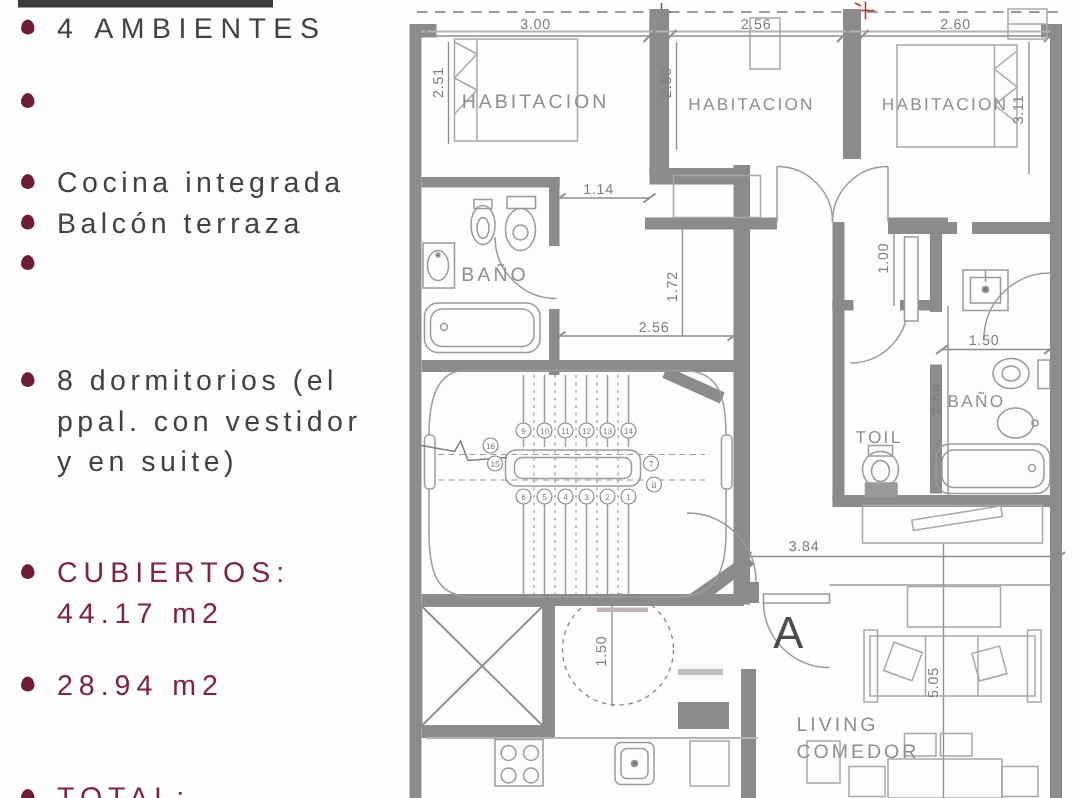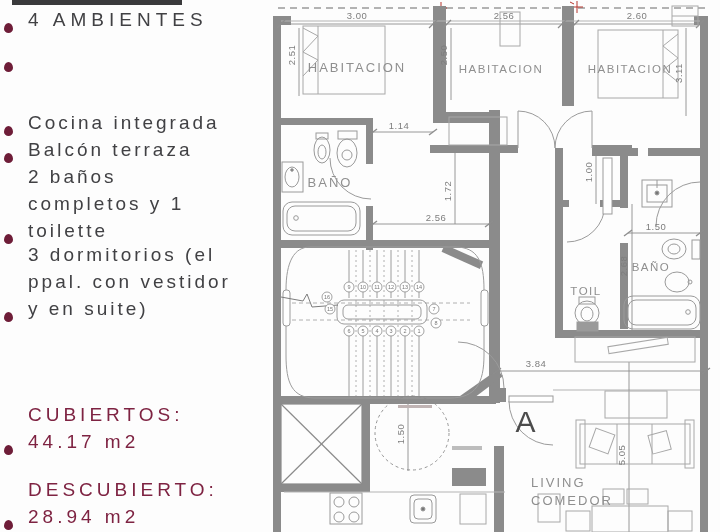--- a/index.html
+++ b/index.html
@@ -3,28 +3,28 @@
 <meta charset="utf-8">
 <style>
   html,body{margin:0;padding:0;}
   body{
     width:720px;height:532px;overflow:hidden;position:relative;
     background:#fdfdfd;font-family:"Liberation Sans",sans-serif;
   }
   
   .sidebar{position:absolute;left:0;top:0;width:270px;height:532px;background:#fdfdfd;}
   .top-stripe{position:absolute;left:12px;top:0;width:170px;height:5px;background:#3a3a3c;}
-  .feat,.area{position:absolute;left:4px;width:252px;display:flex;align-items:flex-end;}
+  .feat,.area{position:absolute;left:14px;width:252px;display:flex;align-items:flex-start;}
   .bullet{width:9px;height:10px;border-radius:50% 50% 50% 50%/60% 60% 40% 40%;
           background:#6e1d38;margin-top:7px;flex:0 0 9px;}
   .txt{margin-left:15px;white-space:pre;color:#414144;font-size:19px;line-height:27px;
        letter-spacing:3px;font-weight:400;}
   .caps .txt{letter-spacing:5px;}
   .a-label,.a-value{color:#7e2342;font-size:19px;line-height:27px;letter-spacing:4px;}
-  .a-wrap{margin-left:15px;margin-top:32px;}
+  .a-wrap{margin-left:15px;}
   
   .plan{position:absolute;left:270px;top:0;width:450px;height:532px;}
   svg text{font-family:"Liberation Sans",sans-serif;}
   .room-lb{fill:#8f8f8f;letter-spacing:2px;font-size:13px;}
   .room-sm{fill:#8f8f8f;letter-spacing:1.5px;font-size:11.5px;}
   .dim{fill:#7d7d7d;font-size:9.5px;letter-spacing:0.5px;}
   .stepnum{fill:#777;font-size:5.5px;}
   .unitA{fill:#4c4c4c;font-size:30px;letter-spacing:1px;}
 </style>
 </head>
@@ -43,42 +43,38 @@
   <div class="feat" style="top:136px">
     <span class="bullet"></span>
     <span class="txt">Balcón terraza</span>
   </div>
   <div class="feat" style="top:109px">
     <span class="bullet"></span>
     <span class="txt">Cocina integrada</span>
   </div>
   <div class="feat" style="top:163px">
     <span class="bullet"></span>
-    <span class="txt">2 baños
-completos y 1
-toilette</span>
   </div>
   <div class="feat" style="top:241px">
     <span class="bullet"></span>
-    <span class="txt">3 dormitorios (el
+    <span class="txt">8 dormitorios (el
 ppal. con vestidor
 y en suite)</span>
   </div>
 
   <div class="area" style="top:369px">
     <span class="bullet"></span>
     <div class="a-wrap">
       <div class="a-label">CUBIERTOS:</div>
       <div class="a-value">44.17 m2</div>
     </div>
   </div>
   <div class="area" style="top:444px">
     <span class="bullet"></span>
     <div class="a-wrap">
-      <div class="a-label">DESCUBIERTO:</div>
       <div class="a-value">28.94 m2</div>
     </div>
   </div>
   <div class="area" style="top:519px">
     <span class="bullet"></span>
     <div class="a-wrap">
       <div class="a-label">TOTAL:</div>
     </div>
   </div>
 </aside>

